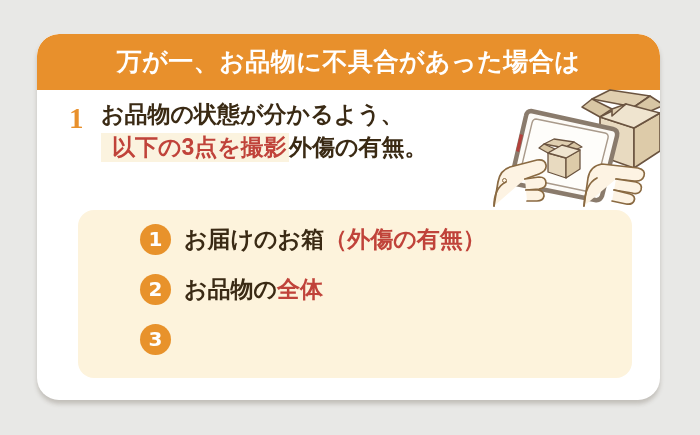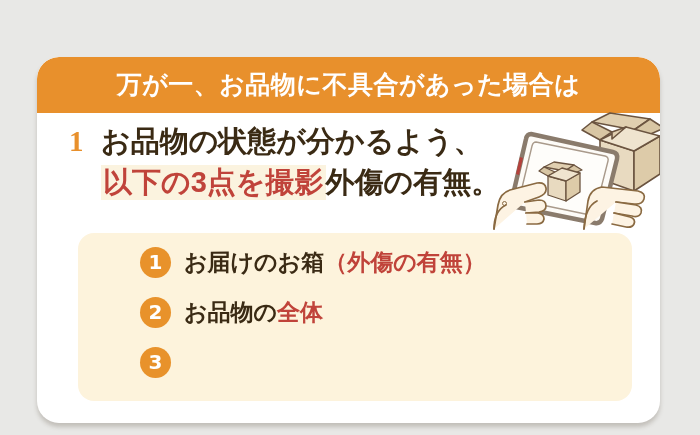--- a/index.html
+++ b/index.html
@@ -23,21 +23,20 @@
   .card {
     position: absolute;
     left: 37px;
     top: 34px;
     width: 623px;
     height: 366px;
     background: #ffffff;
     border-radius: 22px;
     box-shadow: 0 4px 4px rgba(110, 100, 85, 0.30);
     overflow: hidden;
-    margin-top: 23px;
   }
 
   
   .card-header {
     position: absolute;
     left: 0;
     top: 0;
     width: 623px;
     height: 56px;
     background: #e8902c;
@@ -75,30 +74,30 @@
     color: #e8902c;
     line-height: 1;
   }
   .step-lines {
     position: absolute;
     left: 64px;
     top: 8px;
     width: 430px;
   }
   .step-line {
-    font-size: 29px;
+    font-size: 23px;
     font-weight: bold;
     color: #3a2a14;
     line-height: 1.42;
     white-space: nowrap;
   }
   .hl {
     background: #fbf3df;
     color: #c0433a;
-    padding: 1px 2px 2px 2px;
+    padding: 1px 2px 2px 11px;
   }
 
   
   .illustration {
     position: absolute;
     left: 455px;
     top: 38px;
     width: 176px;
     height: 135px;
     pointer-events: none;

